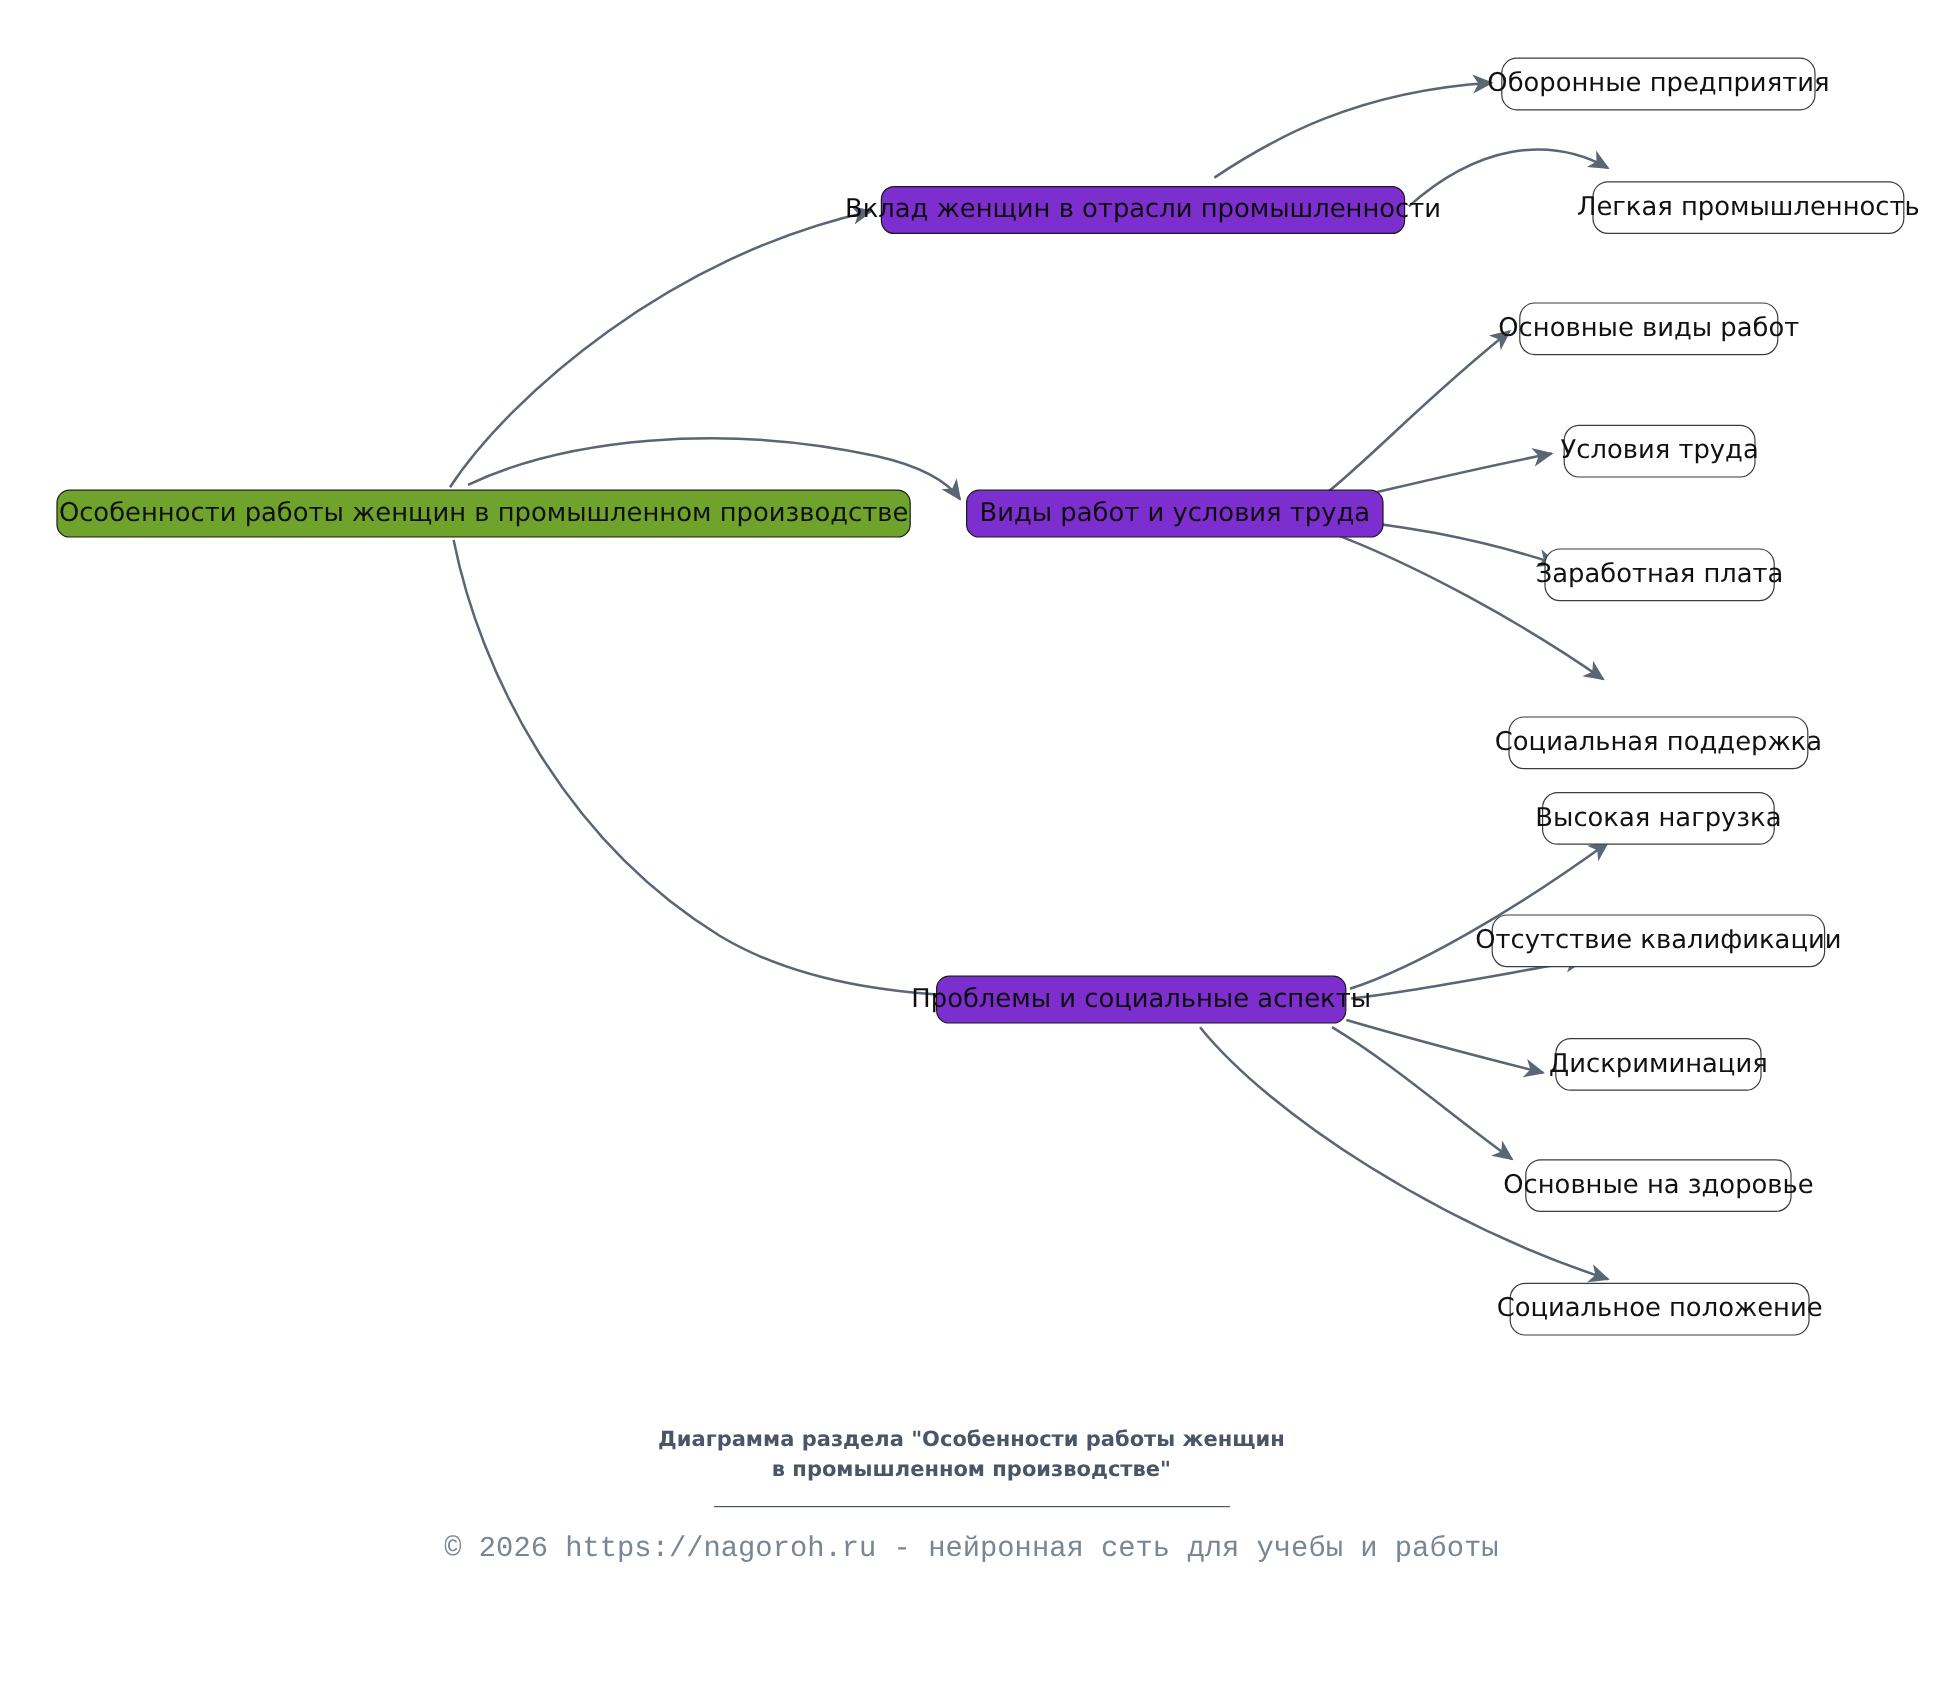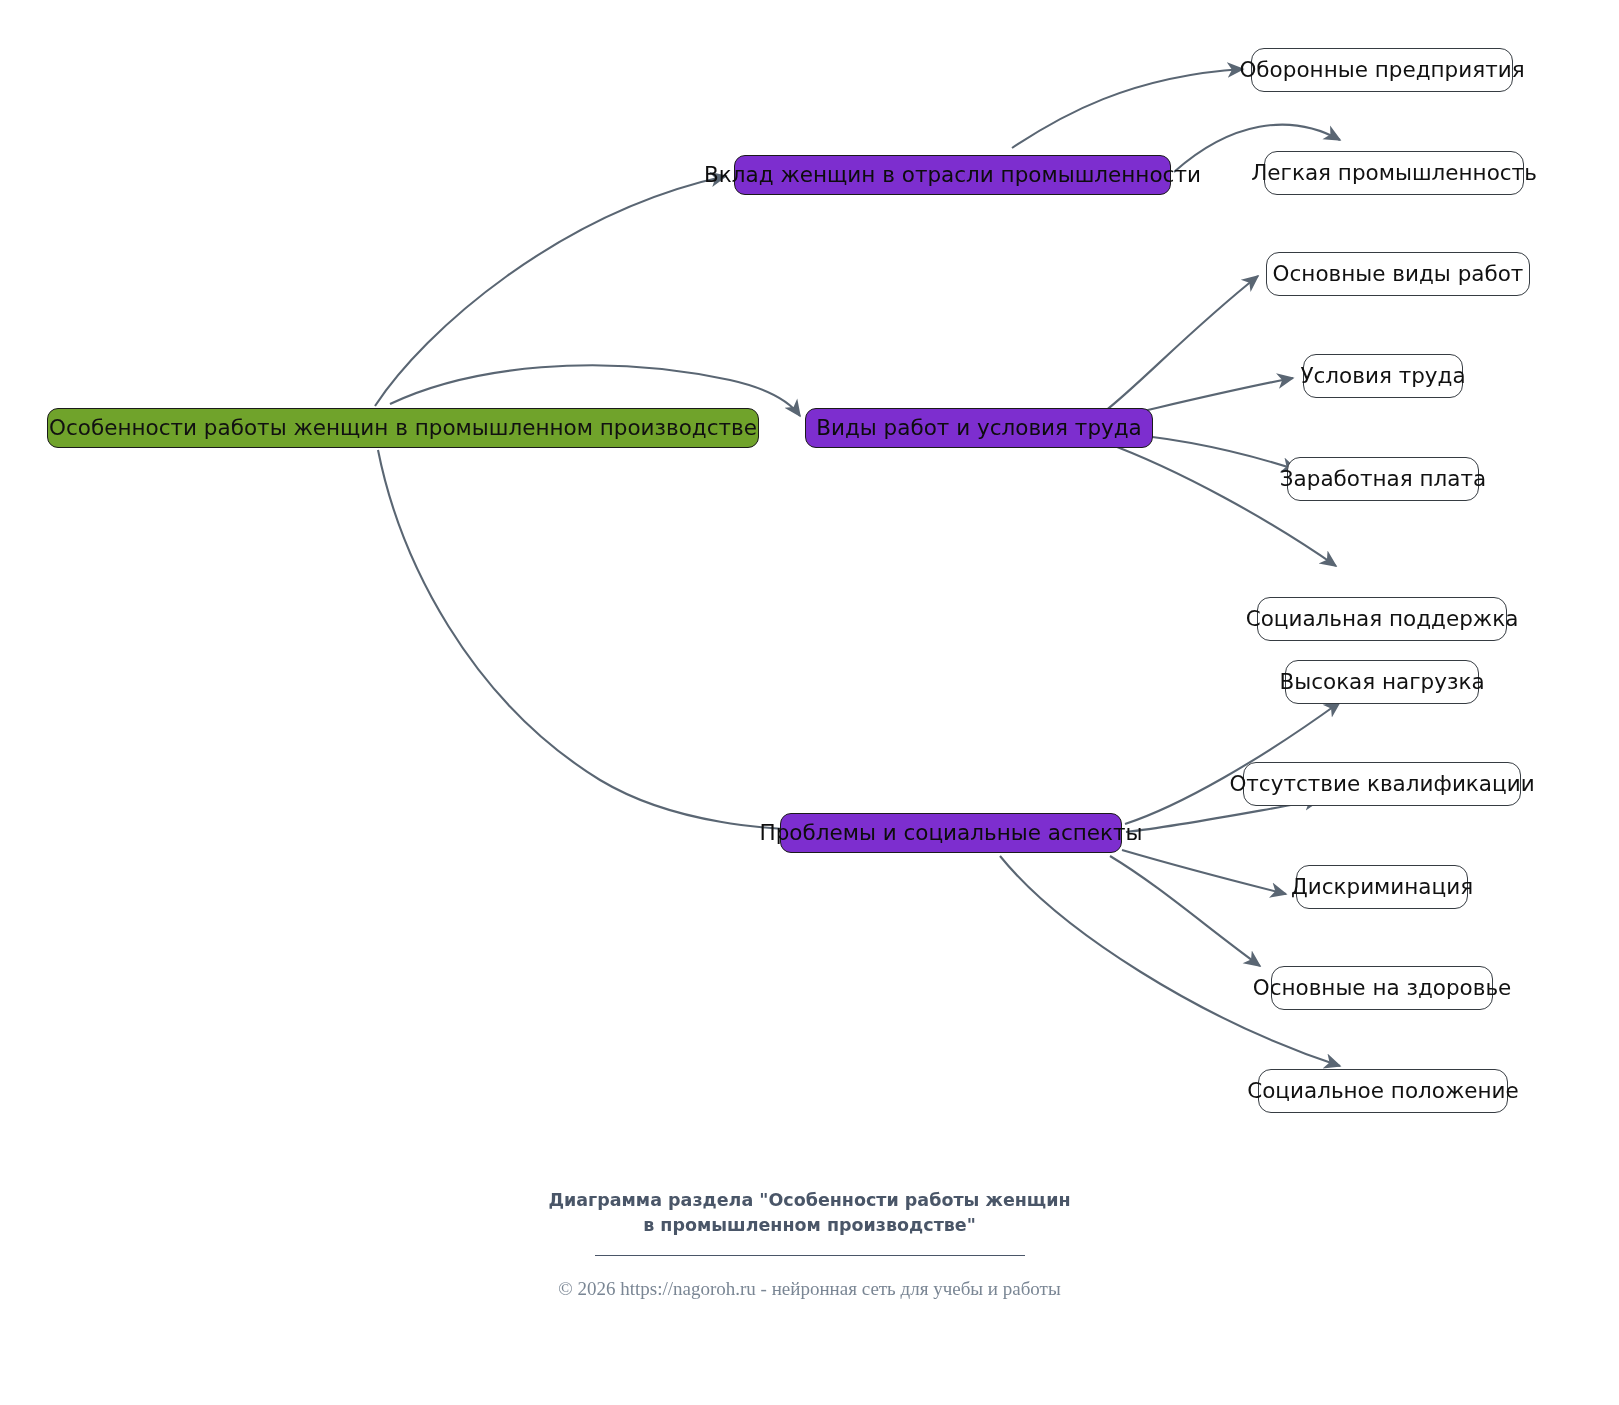--- a/index.html
+++ b/index.html
@@ -81,23 +81,23 @@
     white-space: pre-line;
   }
   #footer-rule {
     width: 430px;
     height: 0;
     border-top: 1.6px solid #4a5668;
     margin: 16px auto 0 auto;
   }
   #footer-copy {
     margin-top: 22px;
-    font-size: 19px;
+    font-size: 24px;
     color: #7a8694;
-    font-family: Liberation Serif, serif;
+    font-family: Liberation Mono, monospace;
   }
 </style>
 </head>
 <body>
 
 <div id="canvas">
 
   <svg id="edges" viewBox="0 0 1619 1405">
     <defs>
       <marker id="arrow" viewBox="0 0 12 12" refX="10" refY="6" markerWidth="9" markerHeight="9" orient="auto-start-reverse">
@@ -128,28 +128,28 @@
   <div class="node node-root" style="left:47px; top:408px; width:712px;">
     <span>Особенности работы женщин в промышленном производстве</span>
   </div>
 
   <div class="node node-branch" style="left:734px; top:155px; width:437px;">
     <span>Вклад женщин в отрасли промышленности</span>
   </div>
   <div class="node node-leaf" style="left:1251px; top:48px; width:262px;">
     <span>Оборонные предприятия</span>
   </div>
-  <div class="node node-leaf" style="left:1264px; top:151px; width:260px;">
+  <div class="node node-leaf" style="left:1327px; top:151px; width:260px;">
     <span>Легкая промышленность</span>
   </div>
 
   <div class="node node-branch" style="left:805px; top:408px; width:348px;">
     <span>Виды работ и условия труда</span>
   </div>
-  <div class="node node-leaf" style="left:1266px; top:252px; width:264px;">
+  <div class="node node-leaf" style="left:1266px; top:252px; width:216px;">
     <span>Основные виды работ</span>
   </div>
   <div class="node node-leaf" style="left:1303px; top:354px; width:160px;">
     <span>Условия труда</span>
   </div>
   <div class="node node-leaf" style="left:1287px; top:457px; width:192px;">
     <span>Заработная плата</span>
   </div>
   <div class="node node-leaf" style="left:1257px; top:559px; width:250px;margin-top:38px;">
     <span>Социальная поддержка</span>

